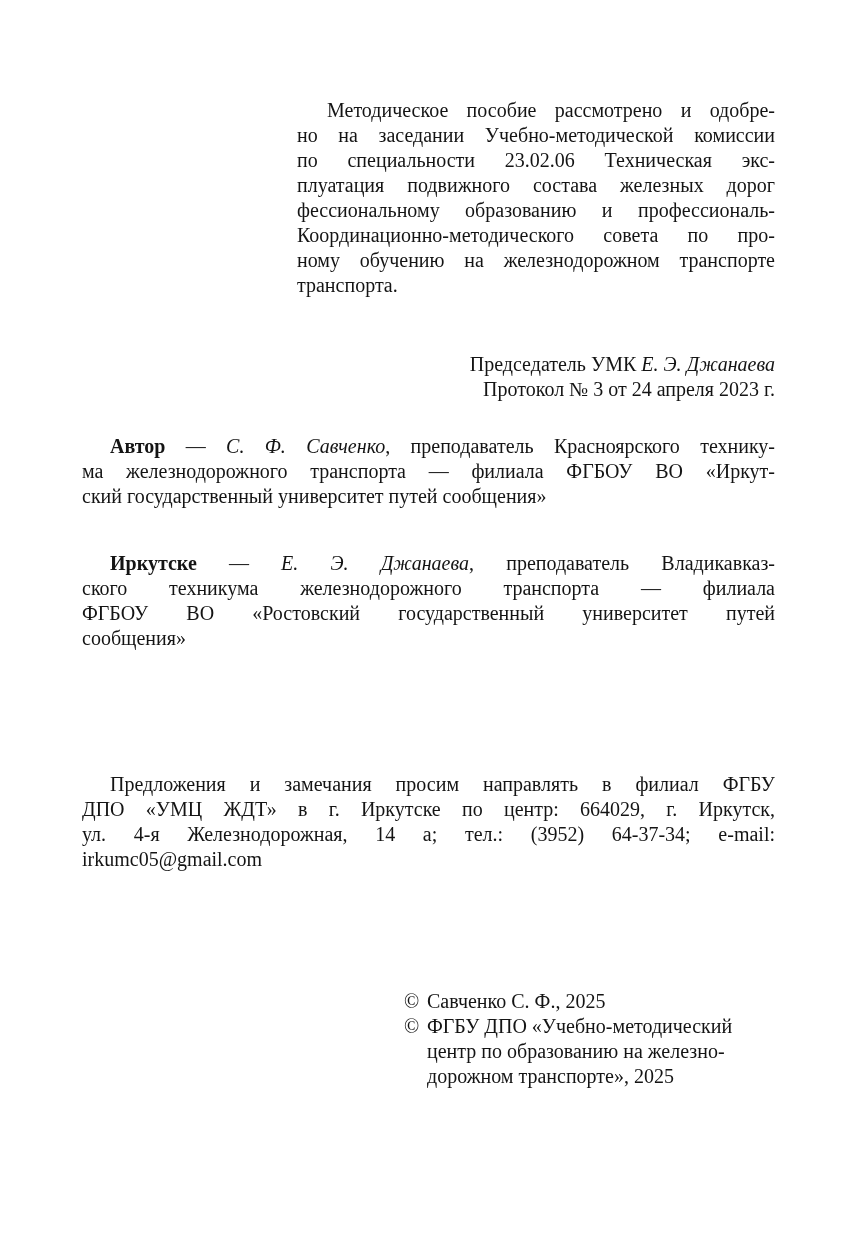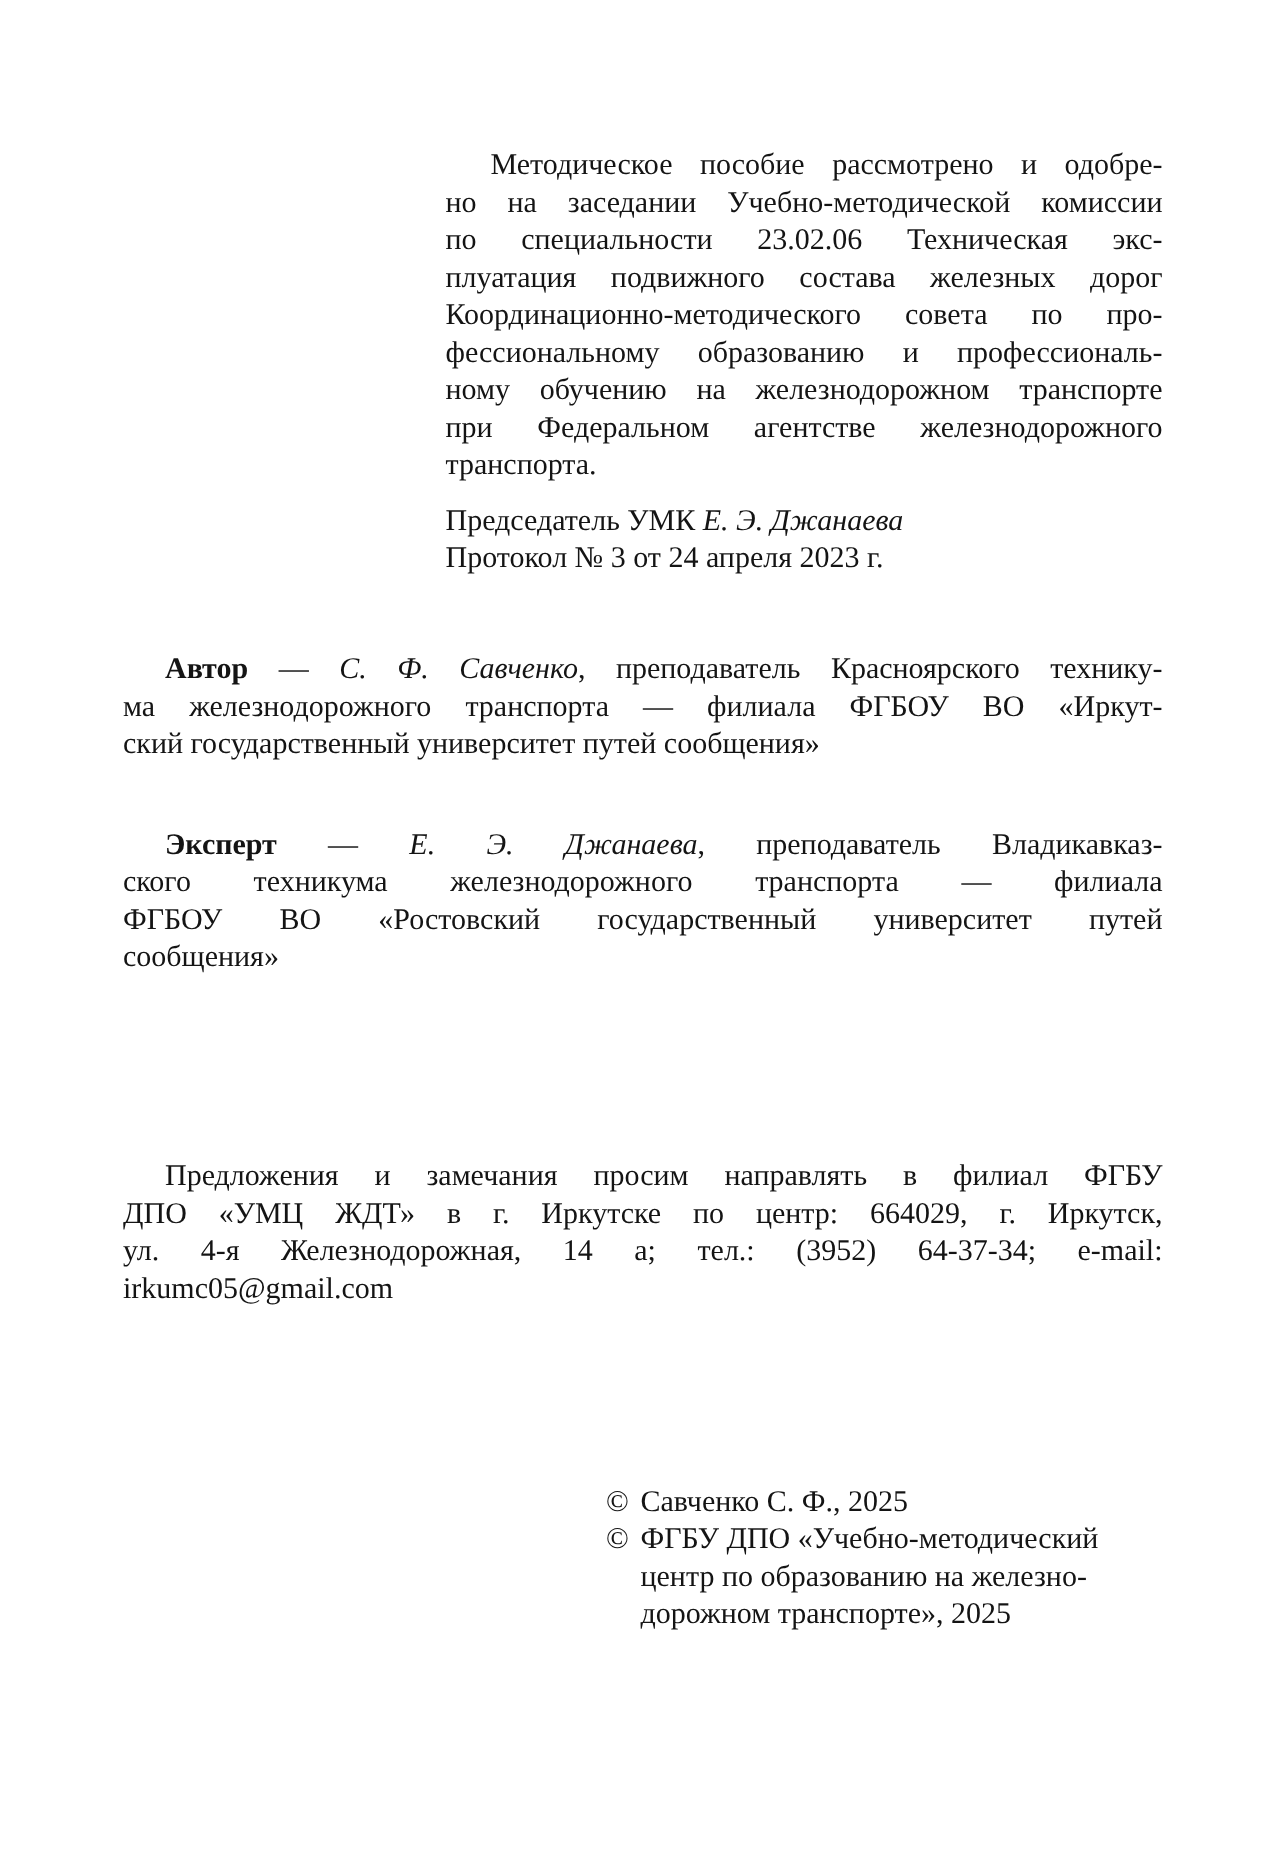--- a/index.html
+++ b/index.html
@@ -13,21 +13,21 @@
     line-height: 25px;
     color: #141414;
     overflow: hidden;
   }
   section { position: absolute; }
   .line { white-space: normal; }
   
   .j { text-align: justify; text-align-last: justify; }
   .approval { left: 297px; top: 98px; width: 478px; }
   .approval .indent { text-indent: 30px; }
-  .chairman { left: 297px; right: 82px; top: 335px; }
+  .chairman { left: 297px; right: 82px; top: 352px; text-align: right; }
   .body-par { left: 82px; width: 693px; }
   .body-par .indent { text-indent: 28px; }
   .author   { top: 434px; }
   .expert   { top: 551px; }
   .feedback { top: 772px; }
   .copyright { left: 404px; top: 989px; width: 372px; }
   .copy-entry { display: flex; }
   .copy-sym { flex: 0 0 23px; width: 23px; }
   .copy-lines { flex: 1 1 auto; }
   .copy-line { display: block; }
@@ -37,40 +37,39 @@
 </head>
 <body>
 
 <div class="page">
 
   <section class="approval">
     <div class="line j indent">Методическое пособие рассмотрено и одобре-</div>
     <div class="line j">но на заседании Учебно-методической комиссии</div>
     <div class="line j">по специальности 23.02.06 Техническая экс-</div>
     <div class="line j">плуатация подвижного состава железных дорог</div>
+    <div class="line j">фессиональному образованию и профессиональ-</div>
     <div class="line j">Координационно-методического совета по про-</div>
-    <div class="line j">фессиональному образованию и профессиональ-</div>
     <div class="line j">ному обучению на железнодорожном транспорте</div>
-    <div class="line j">при Федеральном агентстве железнодорожного</div>
     <div class="line">транспорта.</div>
   </section>
 
   <section class="chairman">
     <div class="line"><span>Председатель УМК </span><span class="it">Е. Э. Джанаева</span></div>
     <div class="line">Протокол № 3 от 24 апреля 2023 г.</div>
   </section>
 
   <section class="body-par author">
     <div class="line j indent"><span class="b">Автор</span><span> — </span><span class="it">С. Ф. Савченко</span><span>, преподаватель Красноярского технику-</span></div>
     <div class="line j">ма железнодорожного транспорта — филиала ФГБОУ ВО «Иркут-</div>
     <div class="line">ский государственный университет путей сообщения»</div>
   </section>
 
   <section class="body-par expert">
-    <div class="line j indent"><span class="b">Эксперт</span><span> — </span><span class="it">Е. Э. Джанаева</span><span>, преподаватель Владикавказ-</span></div>
+    <div class="line j indent"><span class="b">Иркутске</span><span> — </span><span class="it">Е. Э. Джанаева</span><span>, преподаватель Владикавказ-</span></div>
     <div class="line j">ского техникума железнодорожного транспорта — филиала</div>
     <div class="line j">ФГБОУ ВО «Ростовский государственный университет путей</div>
     <div class="line">сообщения»</div>
   </section>
 
   <section class="body-par feedback">
     <div class="line j indent">Предложения и замечания просим направлять в филиал ФГБУ</div>
     <div class="line j">ДПО «УМЦ ЖДТ» в г. Иркутске по центр: 664029, г. Иркутск,</div>
     <div class="line j">ул. 4-я Железнодорожная, 14 а; тел.: (3952) 64-37-34; e-mail:</div>
     <div class="line">irkumc05@gmail.com</div>

